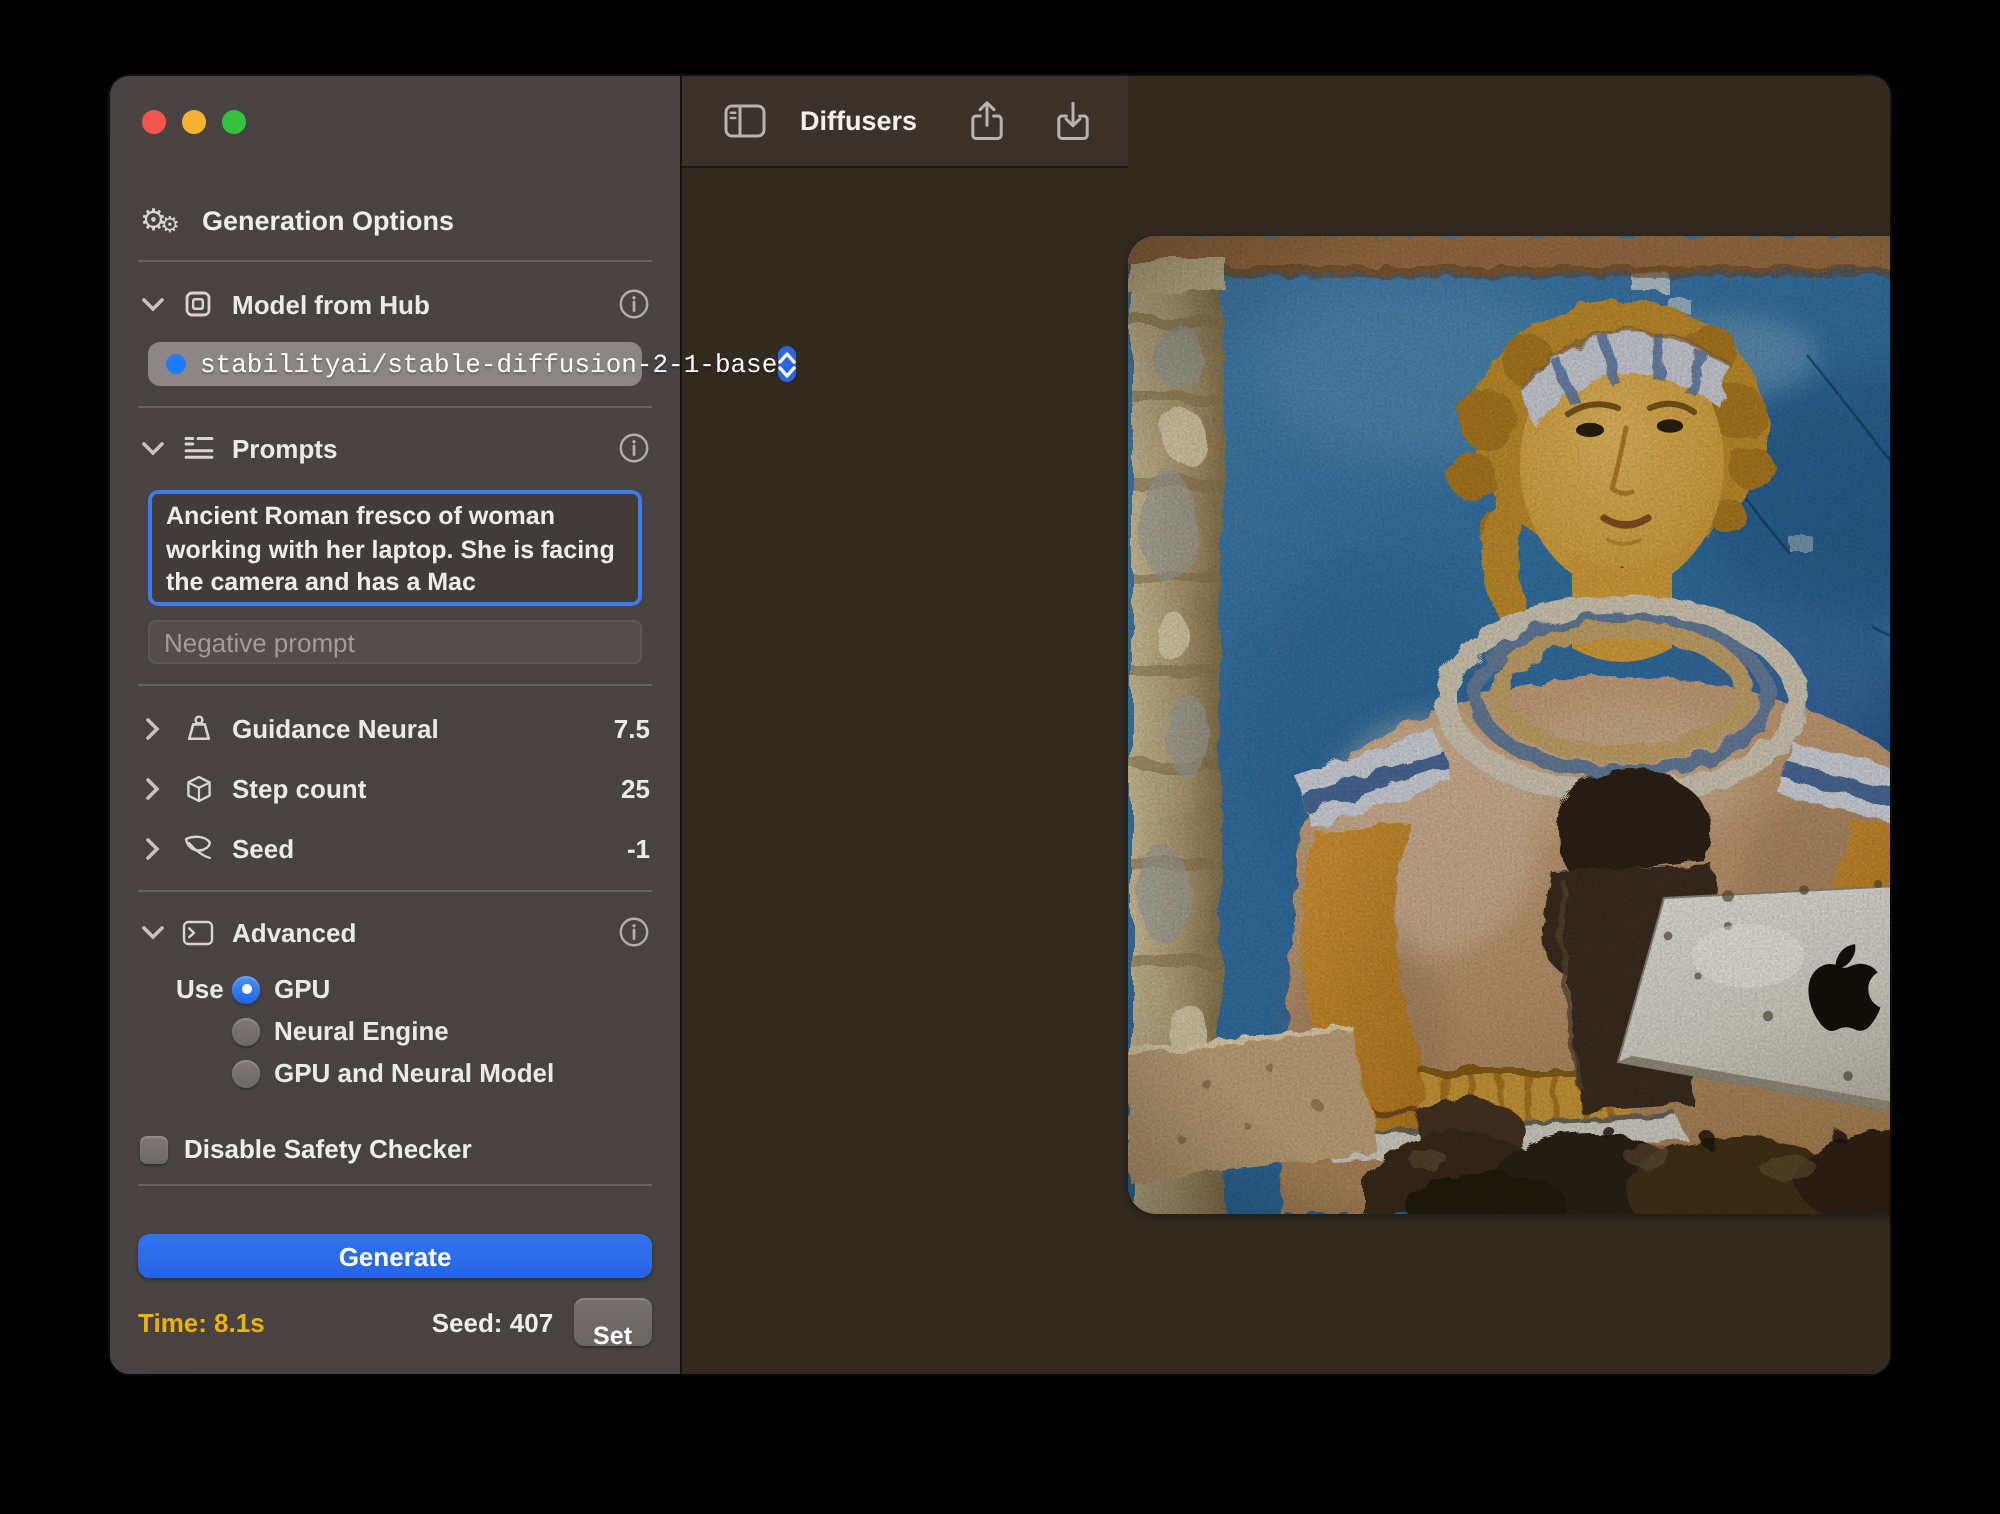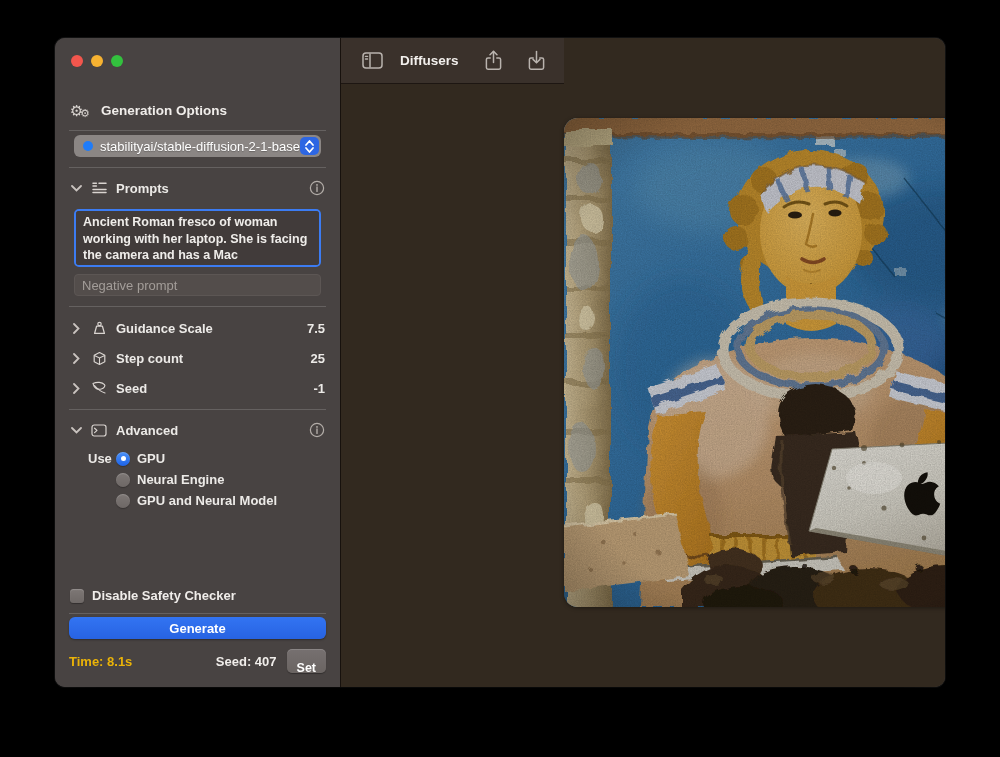--- a/index.html
+++ b/index.html
@@ -22,21 +22,21 @@
   .row { display:flex; align-items:center; gap:8px; height:26px; margin:2px 2px; flex-shrink:0; }
   .row .lbl { color:#eceae7; font-size:13px; font-weight:600; }
   .row .val { margin-left:auto; color:#eceae7; font-size:13px; font-weight:600; }
   .chev { width:12px; color:#c9c3bf; font-size:12px; display:flex; justify-content:center; flex-shrink:0; }
   .icn { width:18px; display:flex; justify-content:center; align-items:center; flex-shrink:0; }
   .icn svg { display:block; }
   .info { margin-left:auto; width:16px; height:16px; flex-shrink:0; }
   .select { margin:4px 6px 10px 6px; height:22px; background:#8b8684; border-radius:6px;
             display:flex; align-items:center; padding:0 2px 0 9px; cursor:default; }
   .select .dot { width:10px; height:10px; border-radius:50%; background:#1f7cf9; margin-right:7px; flex-shrink:0; }
-  .select .stext { color:#fff; font-size:13px; white-space:nowrap; text-shadow:0 1px 1px rgba(0,0,0,.25); }
+  .select .stext { color:#fff; font-size:13px; white-space:nowrap; text-shadow:0 1px 1px rgba(0,0,0,.25);font-family:Liberation Mono, monospace; }
   .stepper { margin-left:auto; width:19px; height:18px; background:#2d66e3; border-radius:5px;
              display:flex; flex-direction:column; align-items:center; justify-content:center; gap:1px; }
   .stepper svg { display:block; }
   .prompt-box { margin:6px 6px 0 6px; height:58px; background:#413b3a; border:2.5px solid #3c7cf2;
                 border-radius:5px; color:#efedea; font-size:12.5px; line-height:16.5px;
                 padding:3px 7px; resize:none; outline:none; width:calc(100% - 12px);
                 font-family:"Liberation Sans","DejaVu Sans",sans-serif; font-weight:600; }
   .neg-input { margin:7px 6px 10px 6px; height:22px; background:#534d4b; border:1px solid #5c5654;
                border-radius:4px; color:#efedea; font-size:13px; padding:0 7px; outline:none;
                width:calc(100% - 12px); font-family:"Liberation Sans","DejaVu Sans",sans-serif; }
@@ -50,21 +50,21 @@
            box-shadow:inset 0 1px 1px rgba(255,255,255,.18), 0 1px 1px rgba(0,0,0,.25); flex-shrink:0; }
   .radio.on { background:linear-gradient(#4b91f7,#1d63e8); position:relative; }
   .radio.on::after { content:""; position:absolute; left:4.5px; top:4.5px; width:5px; height:5px;
                      border-radius:50%; background:#fff; }
   .radio-item .rlbl { color:#eceae7; font-size:13px; font-weight:600; }
   .spacer { flex:1; }
   .check-row { display:flex; align-items:flex-end; gap:8px; margin:0 2px 10px 2px; }
   .checkbox { width:14px; height:14px; border-radius:3.5px; background:linear-gradient(#7d7775,#6e6866);
               box-shadow:inset 0 1px 1px rgba(255,255,255,.18), 0 1px 1px rgba(0,0,0,.3); }
   .check-row .clbl { color:#f0edea; font-size:13px; font-weight:bold; }
-  .gen-btn { margin:3px 1px 0 1px; height:22px; background:linear-gradient(#3274f2,#2763e2);
+  .gen-btn { margin:24px 1px 0 1px; height:22px; background:linear-gradient(#3274f2,#2763e2);
              border:none; border-radius:6px; color:#fff; font-size:13px; font-weight:bold;
              font-family:"Liberation Sans","DejaVu Sans",sans-serif; cursor:default;
              box-shadow:0 1px 2px rgba(0,0,0,.35); }
   .status { display:flex; align-items:center; margin:10px 1px 0 1px; }
   .status .time { color:#eab308; font-size:13px; font-weight:bold; }
   .status .seed { margin-left:auto; color:#f0edea; font-size:13px; font-weight:bold; }
   .set-btn { margin-left:10px; height:20px; padding:12px 10px; background:linear-gradient(#767070,#6a6462);
              border:none; border-radius:5px; color:#fff; font-size:12.5px; font-weight:bold;
              font-family:"Liberation Sans","DejaVu Sans",sans-serif; cursor:default;
              box-shadow:inset 0 1px 0 rgba(255,255,255,.15), 0 1px 1px rgba(0,0,0,.3); }
@@ -92,20 +92,41 @@
       <span class="light" style="background:#f6b231"></span>
       <span class="light" style="background:#33c13e"></span>
     </div>
 
     <div class="sb-header">
       <span class="gears">⚙<span class="g2">⚙</span></span>
       <span class="ttl">Generation Options</span>
     </div>
     <div class="divider"></div>
 
+    <div class="row" style="margin-top:8px">
+      <span class="chev">
+        <svg width="11" height="7" viewBox="0 0 11 7">
+            <path d="M1 1l4.5 4.5L10 1" fill="none" stroke="#c9c3bf" stroke-width="1.8" stroke-linecap="round"></path>
+          </svg>
+      </span>
+      <span class="icn">
+        <svg width="16" height="16" viewBox="0 0 16 16">
+            <rect x="2.5" y="2.5" width="11" height="11" rx="2.5" fill="none" stroke="#d9d4d0" stroke-width="1.4"></rect>
+            <rect x="5.6" y="5.6" width="4.8" height="4.8" rx="1" fill="none" stroke="#d9d4d0" stroke-width="1.2"></rect>
+          </svg>
+      </span>
+      <span class="lbl">Model from Hub</span>
+      <span class="info">
+        <svg width="16" height="16" viewBox="0 0 16 16">
+            <circle cx="8" cy="8" r="6.6" fill="none" stroke="#b3ada8" stroke-width="1.2"></circle>
+            <circle cx="8" cy="4.9" r="0.9" fill="#b3ada8"></circle>
+            <path d="M8 7v4.4" stroke="#b3ada8" stroke-width="1.4" stroke-linecap="round"></path>
+          </svg>
+      </span>
+    </div>
     <div class="select">
       <span class="dot"></span>
       <span class="stext">stabilityai/stable-diffusion-2-1-base</span>
       <span class="stepper">
         <svg width="9" height="6" viewBox="0 0 9 6">
             <path d="M1 5l3.5-4L8 5" fill="none" stroke="#fff" stroke-width="1.7" stroke-linecap="round" stroke-linejoin="round"></path>
           </svg>
         <svg width="9" height="6" viewBox="0 0 9 6">
             <path d="M1 1l3.5 4L8 1" fill="none" stroke="#fff" stroke-width="1.7" stroke-linecap="round" stroke-linejoin="round"></path>
           </svg>
@@ -143,21 +164,21 @@
         <svg width="7" height="11" viewBox="0 0 7 11">
             <path d="M1 1l4.5 4.5L1 10" fill="none" stroke="#c9c3bf" stroke-width="1.8" stroke-linecap="round"></path>
           </svg>
       </span>
       <span class="icn">
         <svg width="15" height="15" viewBox="0 0 15 15">
             <circle cx="7.5" cy="3" r="1.7" fill="none" stroke="#d9d4d0" stroke-width="1.2"></circle>
             <path d="M4.6 5.2L2.6 12.4h9.8L10.4 5.2z" fill="none" stroke="#d9d4d0" stroke-width="1.3" stroke-linejoin="round"></path>
           </svg>
       </span>
-      <span class="lbl">Guidance Scale</span>
+      <span class="lbl">Guidance Neural</span>
       <span class="val">7.5</span>
     </div>
     <div class="row">
       <span class="chev">
         <svg width="7" height="11" viewBox="0 0 7 11">
             <path d="M1 1l4.5 4.5L1 10" fill="none" stroke="#c9c3bf" stroke-width="1.8" stroke-linecap="round"></path>
           </svg>
       </span>
       <span class="icn">
         <svg width="15" height="15" viewBox="0 0 15 15">

